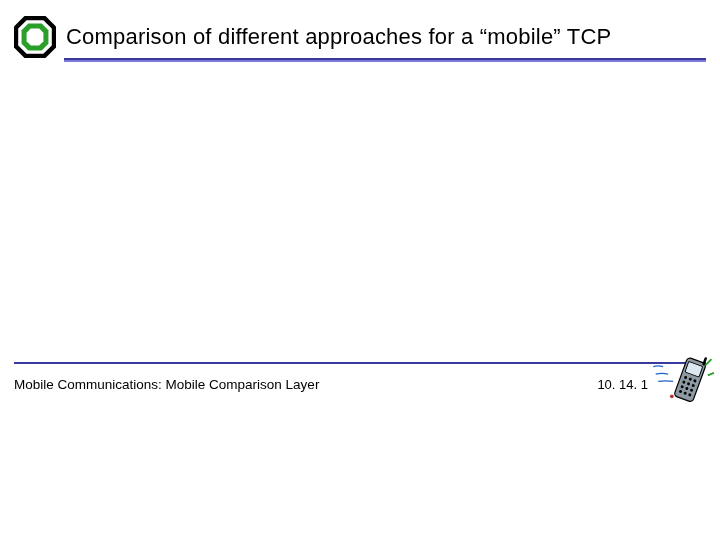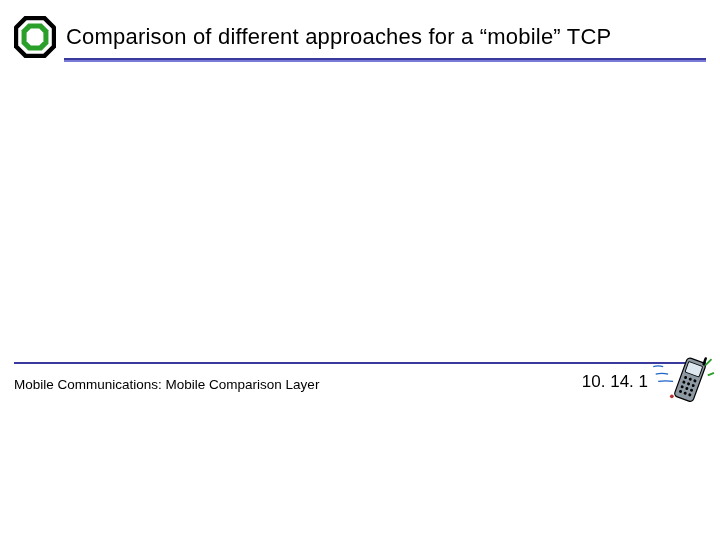--- a/index.html
+++ b/index.html
@@ -11,21 +11,21 @@
 
   .title { position: absolute; top: 24px; left: 66px; right: 20px; font-size: 22px; color: #000; letter-spacing: 0.2px; white-space: nowrap; }
 
   .top-rule { position: absolute; top: 58px; left: 64px; right: 14px; height: 4px; }
   .top-rule .bar1 { position: absolute; top: 0; left: 0; right: 0; height: 2px; background: #3a3a9e; }
   .top-rule .bar2 { position: absolute; top: 2px; left: 0; right: 0; height: 2px; background: #7a7ad6; }
 
   .bottom-rule { position: absolute; bottom: 48px; left: 14px; right: 14px; height: 2px; background: #3a3a9e; }
 
   .footer-left { position: absolute; bottom: 20px; left: 14px; font-size: 13.5px; color: #000; }
-  .footer-right { position: absolute; bottom: 20px; right: 72px; font-size: 17px; color: #000; }
+  .footer-right { position: absolute; bottom: 20px; right: 72px; font-size: 13px; color: #000; }
 
   .phone-art { position: absolute; bottom: 2px; right: 4px; width: 66px; height: 62px; }
   .phone-art svg { width: 100%; height: 100%; display: block; }
 </style>
 </head>
 <body>
 
 <div class="slide">
 
   <div class="corner-logo">

